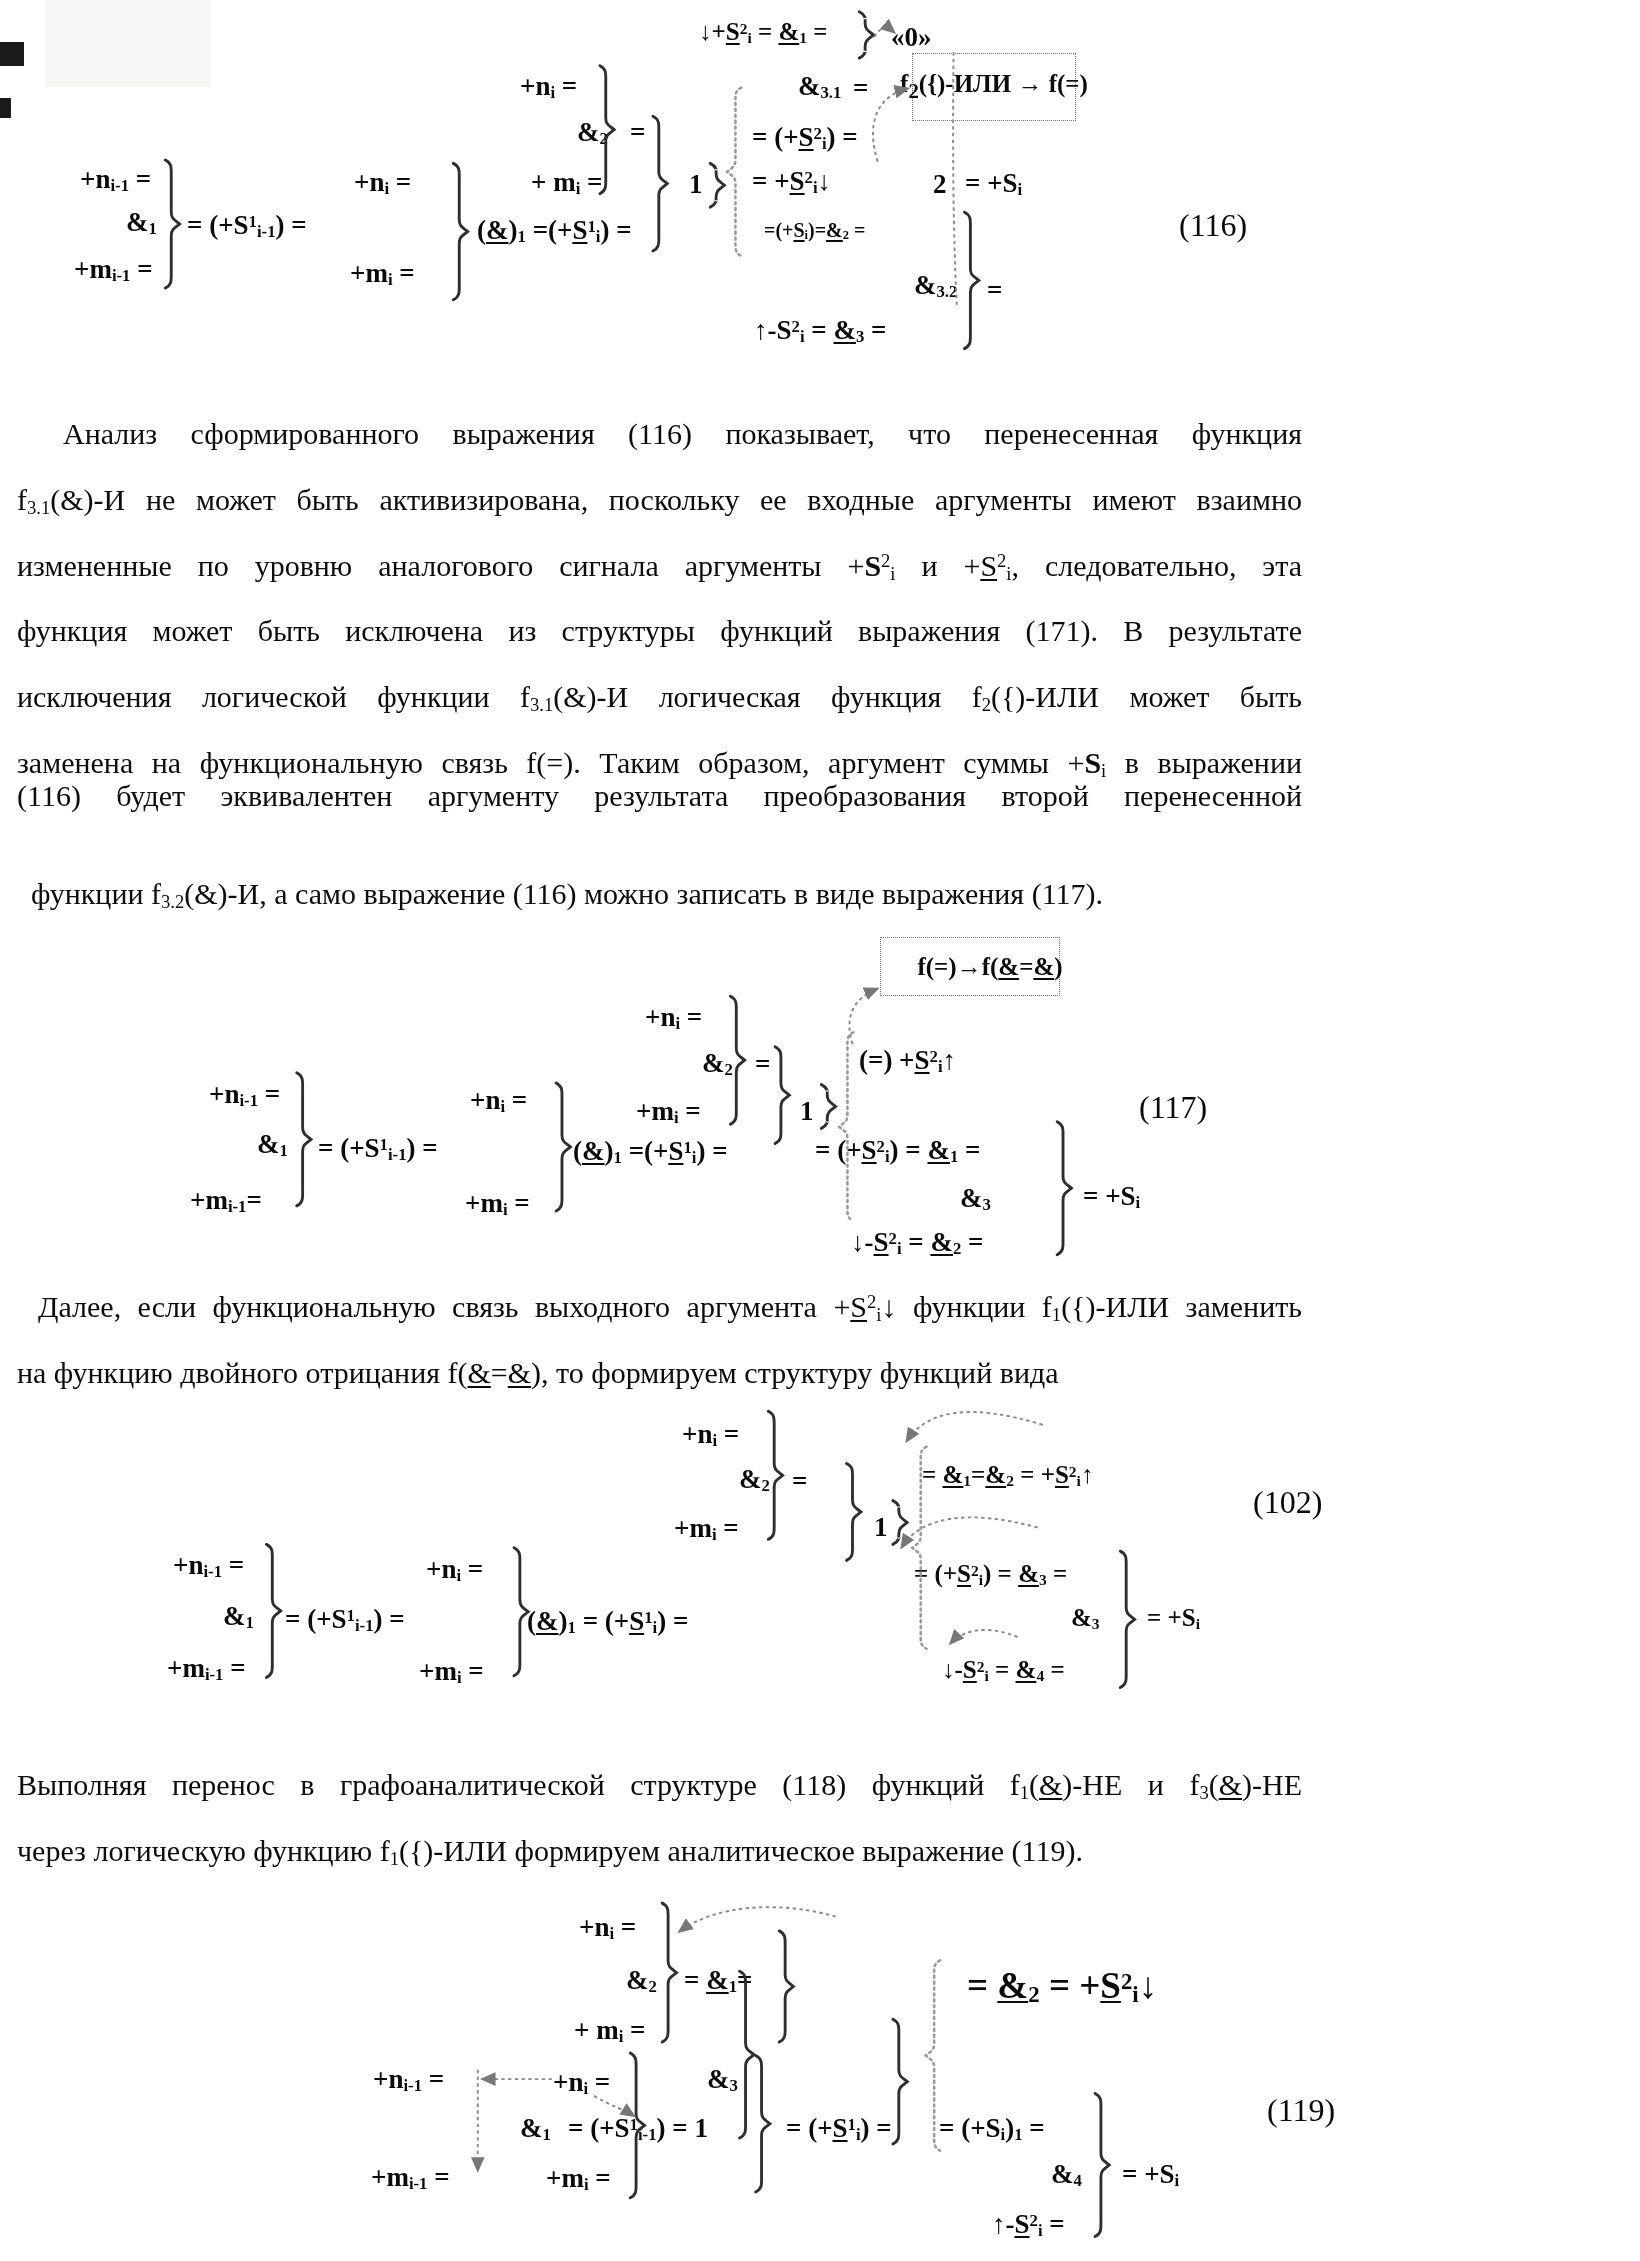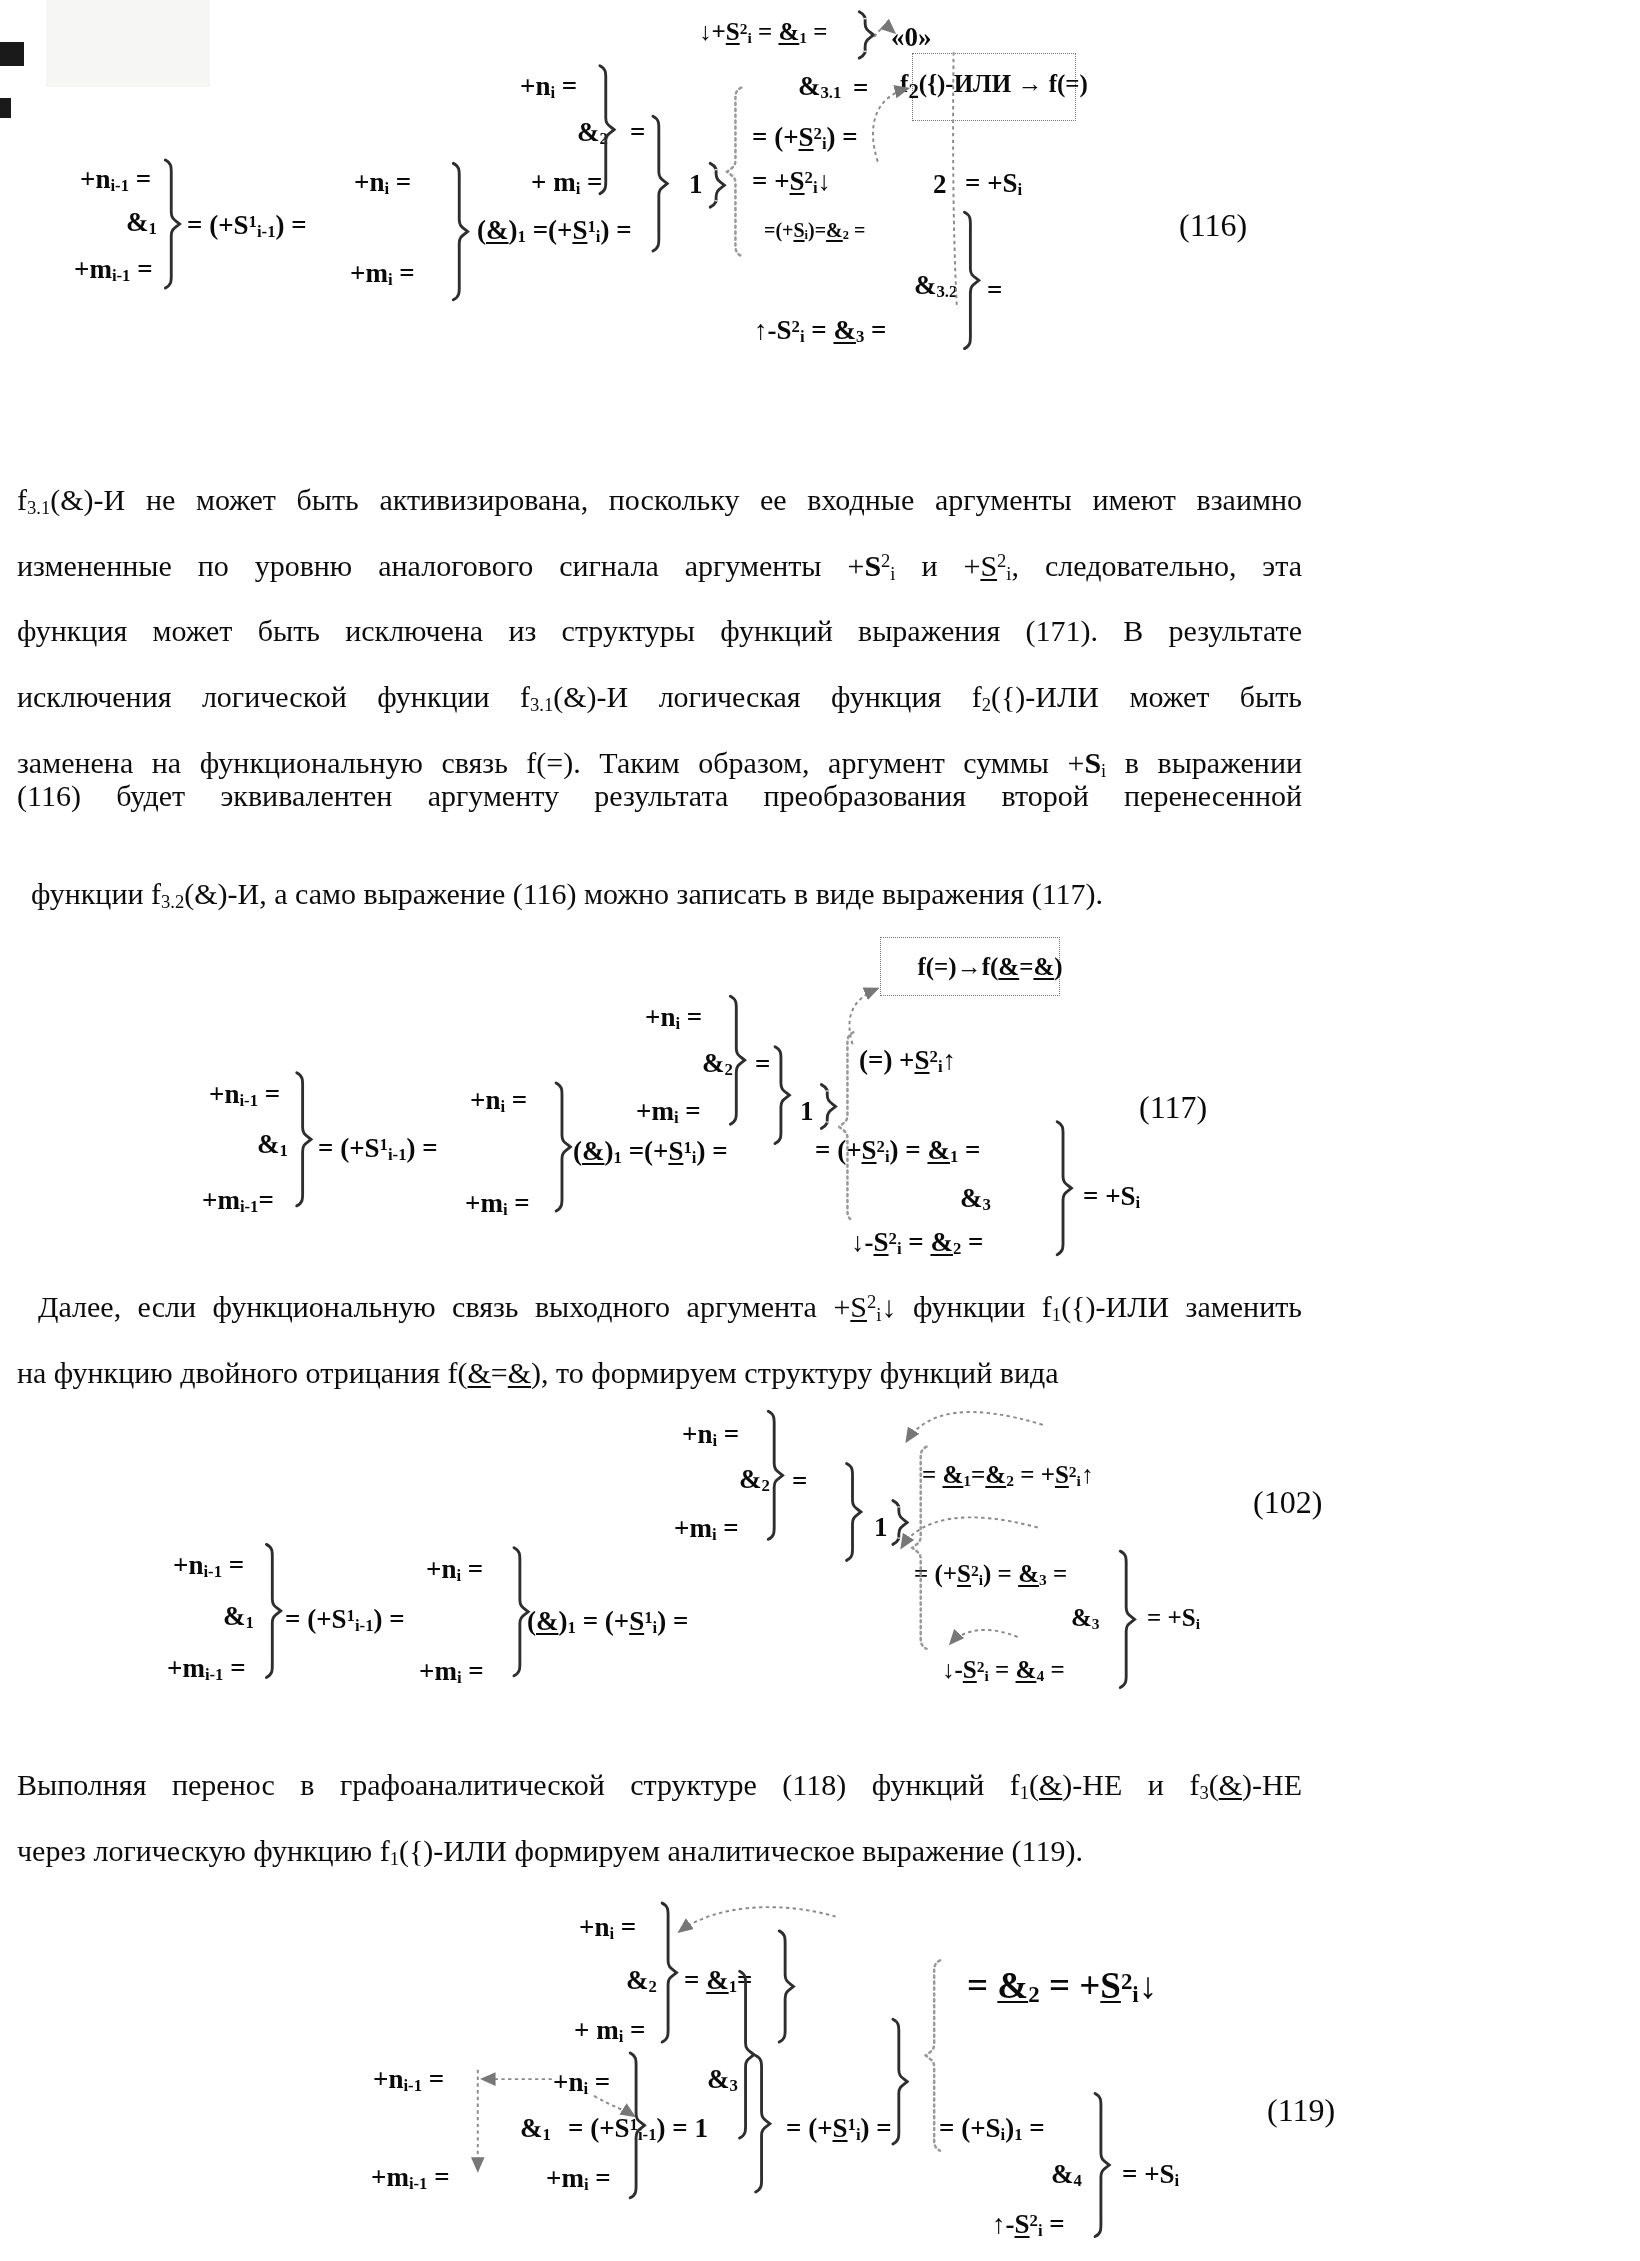--- a/index.html
+++ b/index.html
@@ -41,20 +41,21 @@
   .artifact{position:absolute;}
   svg#overlay{position:absolute;left:0;top:0;pointer-events:none;}
 </style>
 </head>
 <body>
 
 <div id="canvas">
     <div class="artifact" style="left: 0px; top: 42px; width: 23.6px; height: 23.6px; background: rgb(26, 26, 26);"></div>
     <div class="artifact" style="left: 0px; top: 98px; width: 11px; height: 20px; background: rgb(26, 26, 26);"></div>
     <div class="artifact" style="left: 46px; top: 0px; width: 164px; height: 87px; background: rgb(246, 246, 244);"></div>
+    <div class="bodyline just" style="left: 17px; top: 414px; width: 1285px; text-indent: 46px;">Анализ сформированного выражения (116) показывает, что перенесенная функция</div>
     <div class="bodyline just" style="left: 17px; top: 480px; width: 1285px;">f<sub>3.1</sub>(&amp;)-И не может быть активизирована, поскольку ее входные аргументы имеют взаимно</div>
     <div class="bodyline just" style="left: 17px; top: 546px; width: 1285px;">измененные по уровню аналогового сигнала аргументы +<b>S</b><sup>2</sup><sub>i</sub> и +<span class="bu">S</span><sup>2</sup><sub>i</sub>, следовательно, эта</div>
     <div class="bodyline just" style="left: 17px; top: 611px; width: 1285px;">функция может быть исключена из структуры функций выражения (171). В результате</div>
     <div class="bodyline just" style="left: 17px; top: 677px; width: 1285px;">исключения логической функции f<sub>3.1</sub>(&amp;)-И логическая функция f<sub>2</sub>({)-ИЛИ может быть</div>
     <div class="bodyline just" style="left: 17px; top: 743px; width: 1285px;">заменена на функциональную связь f(=). Таким образом, аргумент суммы +<b>S</b><sub>i</sub> в выражении</div>
     <div class="bodyline just" style="left: 17px; top: 776px; width: 1285px; font-family: Liberation Serif, serif;">(116) будет эквивалентен аргументу результата преобразования второй перенесенной</div>
     <div class="bodyline" style="left: 31px; top: 874px; width: 1285px;">функции f<sub>3.2</sub>(&amp;)-И, а само выражение (116) можно записать в виде выражения (117).</div>
     <div class="bodyline just" style="left: 17px; top: 1287px; width: 1285px; text-indent: 21px;">Далее, если функциональную связь выходного аргумента +<span class="bu">S</span><sup>2</sup><sub>i</sub>↓ функции f<sub>1</sub>({)-ИЛИ заменить</div>
     <div class="bodyline" style="left: 17px; top: 1353px; width: 1285px;">на функцию двойного отрицания f(<span class="bu">&amp;</span>=<span class="bu">&amp;</span>), то формируем структуру функций вида</div>
     <div class="bodyline just" style="left: 17px; top: 1765px; width: 1285px;">Выполняя перенос в графоаналитической структуре (118) функций f<sub>1</sub>(<span class="bu">&amp;</span>)-НЕ и f<sub>3</sub>(<span class="bu">&amp;</span>)-НЕ</div>
@@ -79,21 +80,21 @@
     <div class="token" style="left: 853px; top: 74px; font-size: 27px;">=</div>
     <div class="token" style="left: 891px; top: 23px; font-size: 27px;">«0»</div>
     <div class="token" style="left: 914px; top: 271px; font-size: 27px;">&amp;<sub>3.2</sub></div>
     <div class="token" style="left: 987px; top: 276px; font-size: 27px;">=</div>
     <div class="token" style="left: 754px; top: 316px; font-size: 27px;">↑-<b>S</b><sup>2</sup><sub>i</sub> = <span class="bu">&amp;</span><sub>3</sub> =</div>
     <div class="token" style="left: 933px; top: 170px; font-size: 27px;">2</div>
     <div class="token" style="left: 965px; top: 169px; font-size: 27px;">= +<b>S</b><sub>i</sub></div>
     <div class="token plain" style="left: 1179px; top: 209px; font-size: 32px;">(116)</div>
     <div class="token" style="left: 209px; top: 1080px; font-size: 27px;">+n<sub>i-1</sub> =</div>
     <div class="token" style="left: 257px; top: 1130px; font-size: 27px;">&amp;<sub>1</sub></div>
-    <div class="token" style="left: 202px; top: 1186px; font-size: 27px;">+m<sub>i-1</sub>=</div>
+    <div class="token" style="left: 190px; top: 1186px; font-size: 27px;">+m<sub>i-1</sub>=</div>
     <div class="token" style="left: 318px; top: 1134px; font-size: 27px;">= (+<b>S</b><sup>1</sup><sub>i-1</sub>) =</div>
     <div class="token" style="left: 470px; top: 1086px; font-size: 27px;">+n<sub>i</sub> =</div>
     <div class="token" style="left: 465px; top: 1189px; font-size: 27px;">+m<sub>i</sub> =</div>
     <div class="token" style="left: 573px; top: 1137px; font-size: 27px;">(<span class="bu">&amp;</span>)<sub>1</sub> =(+<span class="bu">S</span><sup>1</sup><sub>i</sub>) =</div>
     <div class="token" style="left: 645px; top: 1003px; font-size: 27px;">+n<sub>i</sub> =</div>
     <div class="token" style="left: 702px; top: 1049px; font-size: 27px;">&amp;<sub>2</sub></div>
     <div class="token" style="left: 755px; top: 1050px; font-size: 27px;">=</div>
     <div class="token" style="left: 636px; top: 1097px; font-size: 27px;">+m<sub>i</sub> =</div>
     <div class="token" style="left: 800px; top: 1097px; font-size: 27px;">1</div>
     <div class="token" style="left: 859px; top: 1046px; font-size: 27px;">(=) +<span class="bu">S</span><sup>2</sup><sub>i</sub>↑</div>

